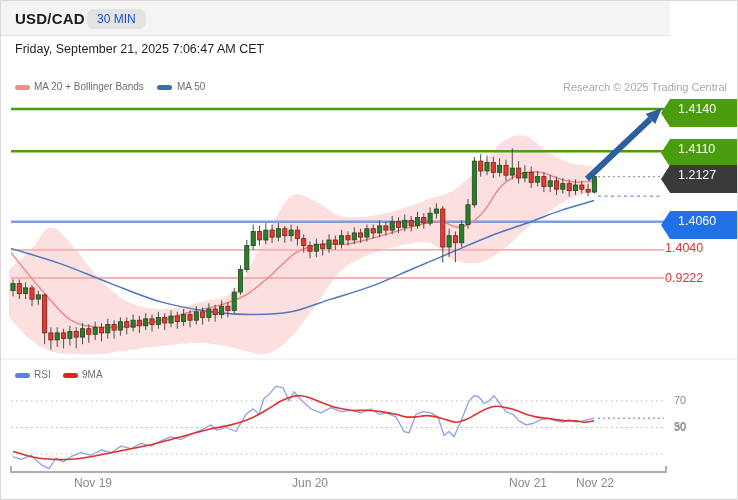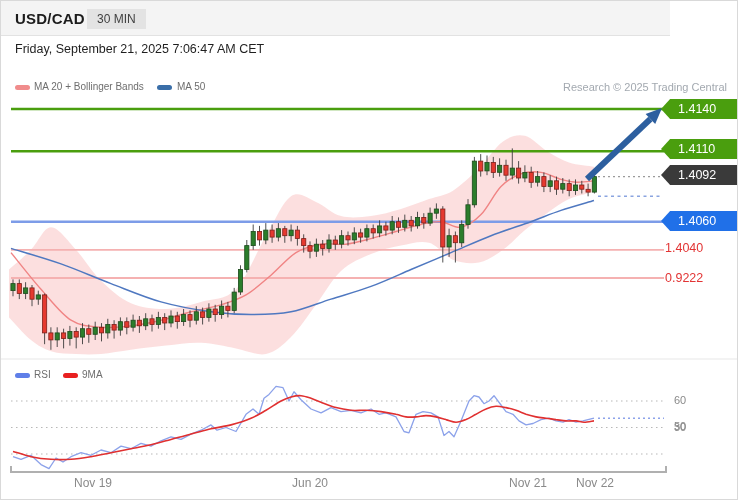--- a/index.html
+++ b/index.html
@@ -12,31 +12,31 @@
   .hdr {
     position:absolute; left:0; top:0; width:669px; height:35px;
     background:#f4f4f4; border-bottom:1px solid #e2e2e2;
   }
   .hdr-title {
     position:absolute; left:14px; top:0; line-height:35px;
     font-size:15px; font-weight:bold; color:#1c1c1c; letter-spacing:.2px;
   }
   .hdr-badge {
     position:absolute; left:86px; top:8px; height:20px; line-height:20px;
-    padding:0 10px; background:#e3e3e3; color:#404040; font-size:12px;
-    border-radius:0;
+    padding:0 10px; background:#e3e3e3; color:#1d4ed8; font-size:12px;
+    border-radius:7px;
   }
   .date-row {
     position:absolute; left:14px; top:41px; font-size:12.5px; color:#1f1f1f;
   }
   .swatch { position:absolute; height:5px; width:15px; border-radius:2.5px; }
   .lg-label { position:absolute; font-size:10px; color:#6e6e6e;text-align:center; }
   .credit { position:absolute; right:10px; top:80px; font-size:11px; color:#a3a9b0; }
   .tag {
-    position:absolute; left:660px; width:76px; height:20px; line-height:20px;
+    position:absolute; left:660px; width:76px; height:28px; line-height:20px;
     color:#fff; font-size:12.5px; padding-left:17px;
     clip-path:polygon(0 50%, 12% 0, 100% 0, 100% 100%, 12% 100%);
   }
   .lvl-text { position:absolute; left:664px; font-size:12.5px; color:#e23434; }
   .ax-label { position:absolute; top:475px; width:44px; text-align:left;
     font-size:12px; color:#8a8a8a; }
   .rsi-label { position:absolute; left:673px; font-size:11px; color:#8a8a8a; }
   svg.chart { position:absolute; left:0; top:0; }
 </style>
 </head>
@@ -263,31 +263,31 @@
   <div class="date-row">Friday, September 21, 2025 7:06:47 AM CET</div>
 
   <div class="swatch" style="left:14px;top:84px;background:#f08c8c"></div>
   <div class="lg-label" style="left:33px;top:80px">MA 20 + Bollinger Bands</div>
   <div class="swatch" style="left:156px;top:84px;background:#3a6ea8"></div>
   <div class="lg-label" style="left:176px;top:80px">MA 50</div>
   <div class="credit">Research © 2025 Trading Central</div>
 
   <div class="tag" style="top:98px;background:#4a9e0e">1.4140</div>
   <div class="tag" style="top:138px;background:#4a9e0e">1.4110</div>
-  <div class="tag" style="top:164px;background:#3a3a3a">1.4092</div>
+  <div class="tag" style="top:164px;background:#3a3a3a">1.2127</div>
   <div class="tag" style="top:210px;background:#2070e8">1.4060</div>
   <div class="lvl-text" style="top:240px">1.4040</div>
   <div class="lvl-text" style="top:270px">0.9222</div>
 
   <div class="swatch" style="left:14px;top:372px;background:#5f7fe8"></div>
   <div class="lg-label" style="left:33px;top:368px">RSI</div>
   <div class="swatch" style="left:62px;top:372px;background:#e82020"></div>
   <div class="lg-label" style="left:81px;top:368px">9MA</div>
 
-  <div class="rsi-label" style="top:393px">60</div>
+  <div class="rsi-label" style="top:393px">70</div>
   <div class="rsi-label" style="top:419px">50</div>
   <div class="rsi-label" style="top:420px">30</div>
 
   <div class="ax-label" style="left:73px">Nov 19</div>
   <div class="ax-label" style="left:291px">Jun 20</div>
   <div class="ax-label" style="left:508px">Nov 21</div>
   <div class="ax-label" style="left:575px">Nov 22</div>
 </div>
 
 </body></html>

